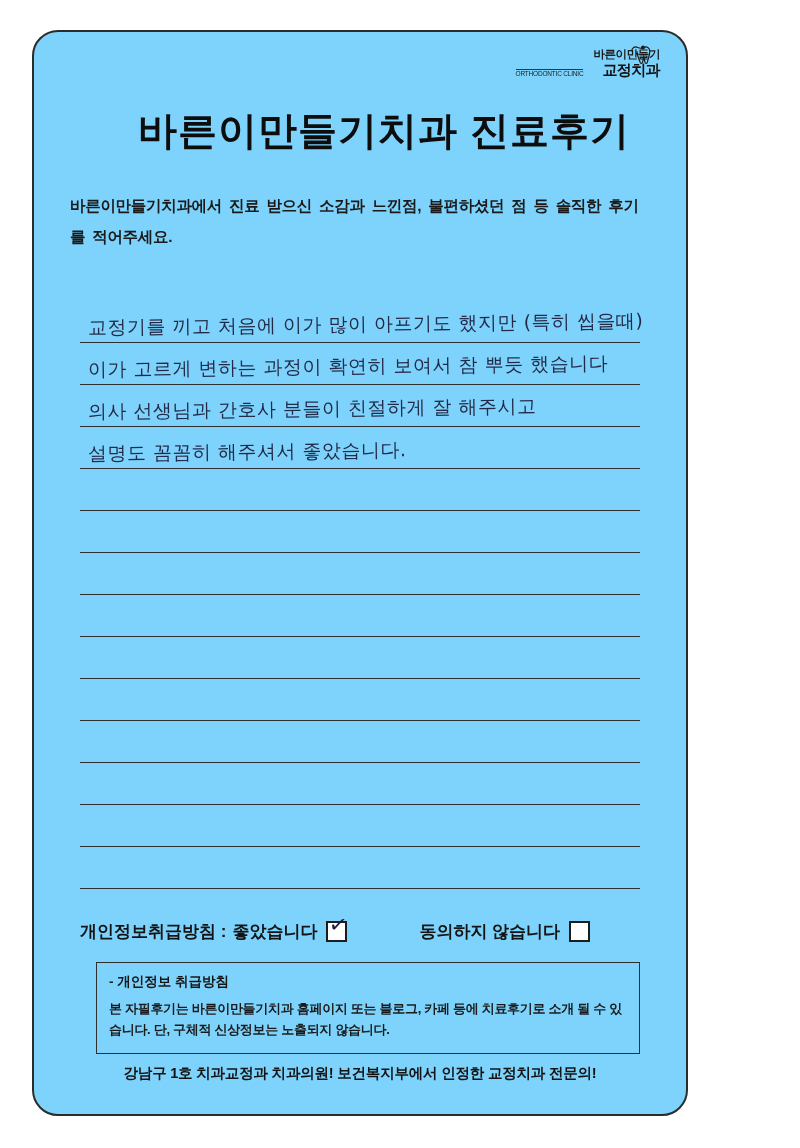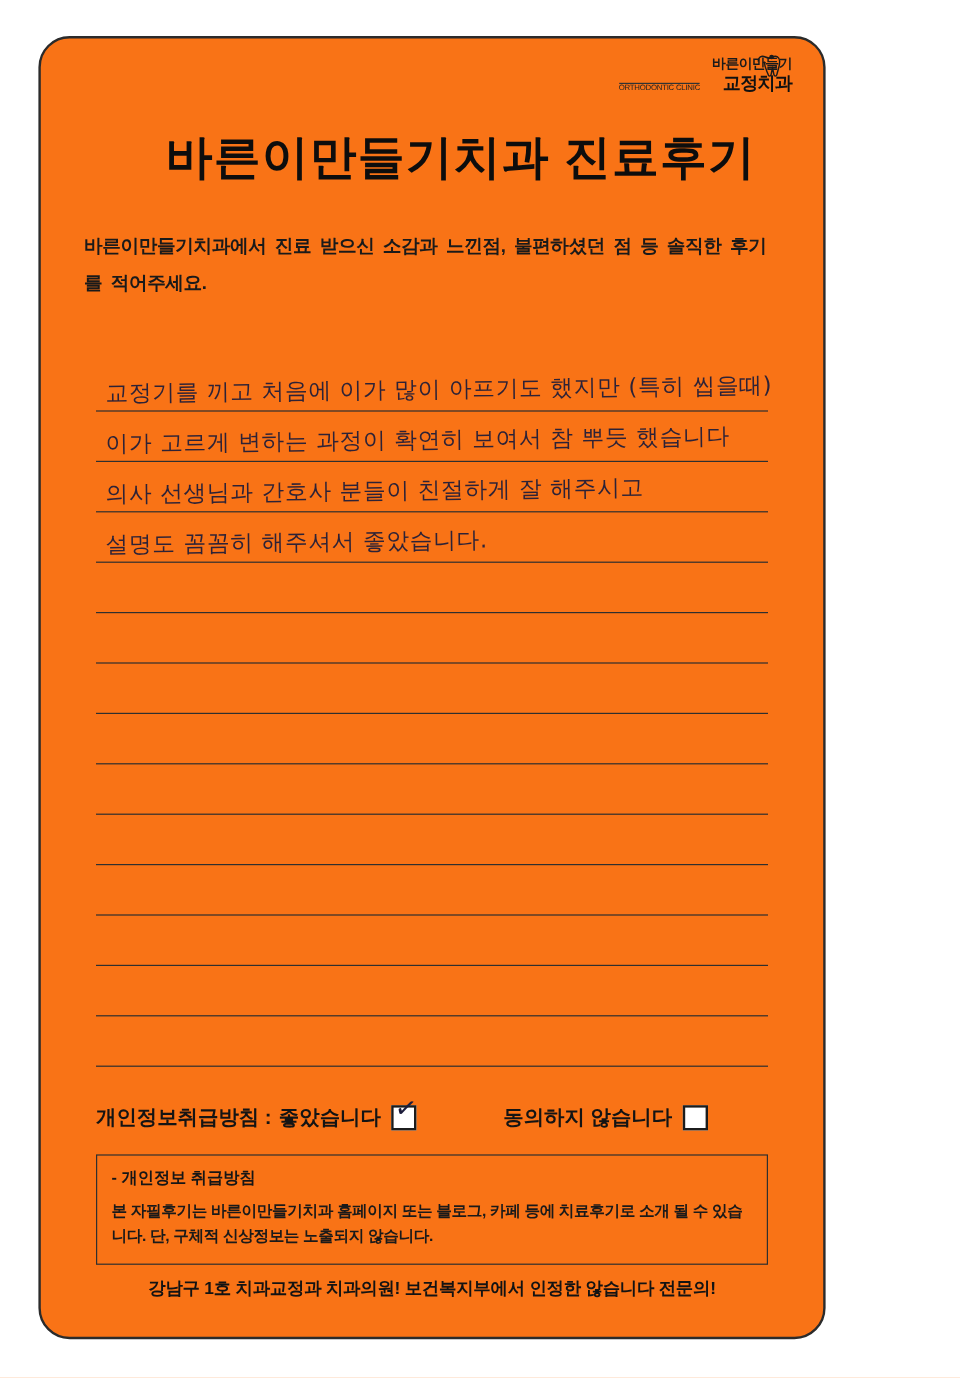--- a/index.html
+++ b/index.html
@@ -18,21 +18,21 @@
 
   
   .sheet {
     position: absolute;
     left: 32px;
     top: 30px;
     width: 656px;
     height: 1086px;
     border: 2px solid #2b2b2b;
     border-radius: 26px;
-    background: #f97316;
+    background: #7dd3fc;
     box-sizing: border-box;
   }
 
   
   .logo {
     position: absolute;
     right: 26px;
     top: 16px;
     text-align: right;
     line-height: 1.05;
@@ -195,21 +195,21 @@
     top: -11px;
     font-family: "DejaVu Sans", sans-serif;
     font-size: 22px;
     color: #1c1c3a;
     transform: rotate(8deg);
   }
 
   
   .privacy-box {
     position: absolute;
-    left: 46px;
+    left: 62px;
     right: 46px;
     top: 930px;
     border: 1.6px solid #2f2f2f;
     padding: 10px 12px 12px 12px;
     box-sizing: border-box;
   }
   .privacy-title {
     font-size: 13.5px;
     font-weight: bold;
     color: #161616;
@@ -300,15 +300,15 @@
       <span>동의하지 않습니다</span>
       <span class="checkbox"></span>
     </span>
   </div>
 
   <div class="privacy-box">
     <div class="privacy-title">- 개인정보 취급방침</div>
     <div class="privacy-body">본 자필후기는 바른이만들기치과 홈페이지 또는 블로그, 카페 등에 치료후기로 소개 될 수 있습니다. 단, 구체적 신상정보는 노출되지 않습니다.</div>
   </div>
 
-  <div class="footer-1">강남구 1호 치과교정과 치과의원! 보건복지부에서 인정한 않습니다 전문의!</div>
+  <div class="footer-1">강남구 1호 치과교정과 치과의원! 보건복지부에서 인정한 교정치과 전문의!</div>
 
 </div>
 
 </body></html>

